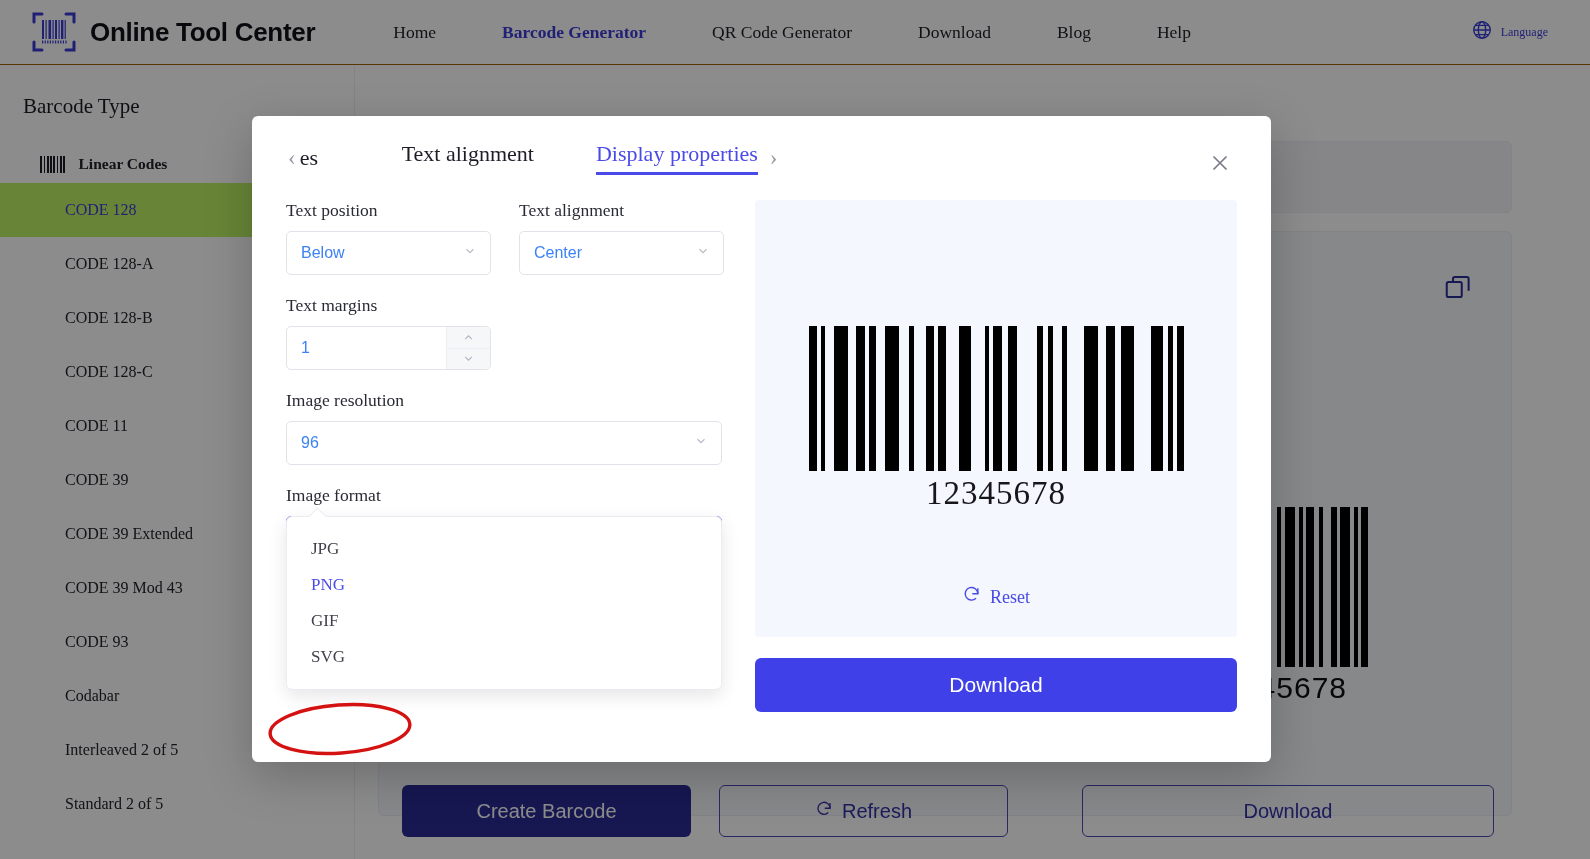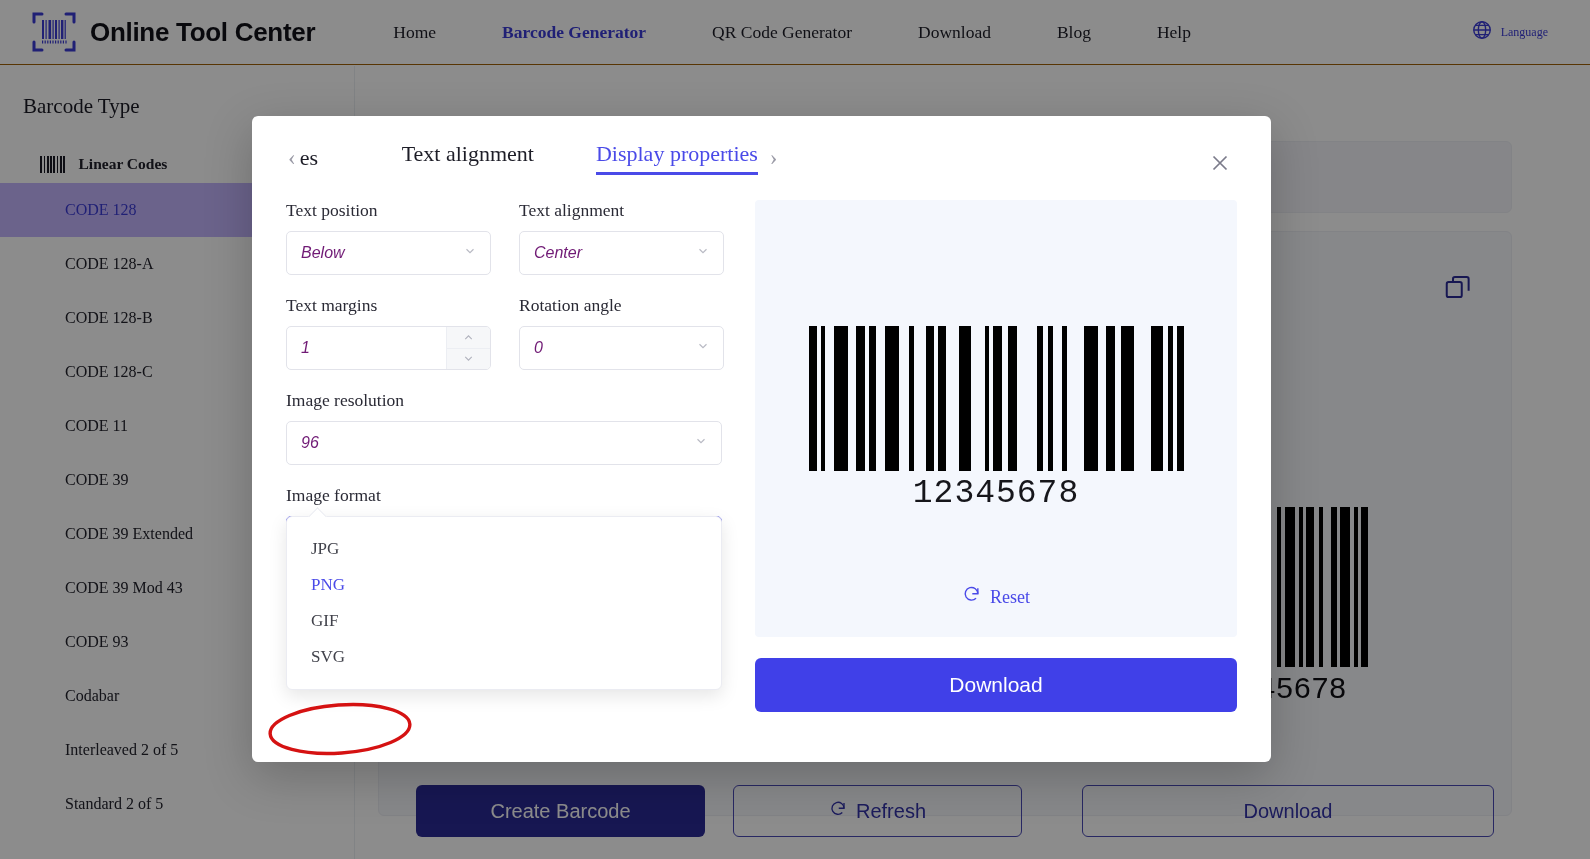--- a/index.html
+++ b/index.html
@@ -55,21 +55,21 @@
     display:flex; align-items:center; gap:14px;
     margin:36px 0 10px 40px; font-size:15.5px; font-weight:bold; color:#22222c;
   }
   .bc-glyph { display:flex; align-items:flex-end; height:17px; gap:1.5px; }
   .bc-glyph i { display:block; width:2px; background:#1b1b25; height:17px; }
   .bc-glyph i.thin { width:1.5px; }
   .type-item {
     height:54px; display:flex; align-items:center; padding-left:65px;
     font-size:16px; color:#23232d; cursor:pointer;
   }
-  .type-item.selected { background:#c4b5fd; color:#3b3bd6; }
+  .type-item.selected { background:#bef264; color:#3b3bd6; }
 
   
   .main { position:absolute; left:356px; top:66px; right:0; bottom:0; background:#fff; }
   .field-card {
     position:absolute; left:22px; top:75px; width:1134px; height:72px;
     background:#f4f5fa; border:1px solid #edeef4; border-radius:6px;
   }
   .preview-card {
     position:absolute; left:22px; top:165px; width:1134px; height:585px;
     background:#f6f7fc; border:1px solid #edeef4; border-radius:6px;
@@ -79,21 +79,21 @@
     position:absolute; left:700px; top:275px; width:430px; height:205px;
     display:flex; flex-direction:column; align-items:center;
   }
   .bars { display:flex; align-items:flex-end; height:160px; }
   .bars i { display:block; background:#000; height:160px; }
   .bg-barcode .bcnum {
     font-family:"Liberation Sans","DejaVu Sans",sans-serif;
     font-size:30px; color:#101014; margin-top:4px; letter-spacing:1px;
   }
   .bottom-actions {
-    position:absolute; left:60px; bottom:22px; display:flex; gap:28px; align-items:center;
+    position:absolute; left:46px; bottom:22px; display:flex; gap:28px; align-items:center;
   }
   .btn {
     display:flex; align-items:center; justify-content:center; gap:9px;
     border-radius:6px; font-size:20px; cursor:pointer;
     font-family:"Liberation Sans","DejaVu Sans",sans-serif;
   }
   .btn-primary { width:289px; height:52px; background:#2b2b96; color:#fff; border:none; }
   .btn-outline { width:289px; height:52px; background:transparent; color:#3333a8; border:1px solid #4a4ab5; }
   .btn-download-bg {
     position:absolute; right:96px; bottom:22px; width:412px; height:52px;
@@ -133,21 +133,21 @@
   .form-col { width:460px; position:relative; }
   .row2 { display:flex; gap:28px; }
   .field { margin-bottom:20px; }
   .field.half { width:205px; }
   .field.full { width:436px; }
   .flabel { font-size:17.5px; color:#2a2a35; margin-bottom:10px; }
   .ctrl {
     height:44px; border:1px solid #e2e3ea; border-radius:5px; background:#fff;
     display:flex; align-items:center; padding:0 14px; position:relative;
     font-family:"Liberation Sans","DejaVu Sans",sans-serif;
-    font-size:16px; color:#701a75; cursor:pointer;font-style:italic;
+    font-size:16px; color:#3b82f6; cursor:pointer;
   }
   .ctrl.focused { border:1px solid #4a4ae8; }
   .ctrl .chev { position:absolute; right:13px; color:#b9bac4; }
   .ctrl.spin { padding-right:0; }
   .spin-btns {
     position:absolute; right:0; top:0; bottom:0; width:44px;
     background:#f6f7f9; border-left:1px solid #eceef3;
     display:flex; flex-direction:column; border-radius:0 4px 4px 0;
   }
   .spin-btns span {
@@ -175,21 +175,21 @@
 
   .preview-col { margin-left:22px; width:482px; }
   .preview-box {
     width:482px; height:437px; background:#f4f7fd; border-radius:4px;
     position:relative; display:flex; flex-direction:column;
     align-items:center; justify-content:center;
   }
   .preview-box .bars { height:145px; }
   .preview-box .bars i { height:145px; }
   .preview-num {
-    font-family:Liberation Mono, monospace;
+    font-family:Liberation Serif, serif;
     font-size:33px; color:#16161b; margin-top:4px; letter-spacing:1px;
   }
   .reset-link {
     position:absolute; bottom:28px; left:0; right:0;
     display:flex; align-items:center; justify-content:center; gap:9px;
     color:#4a4ae8; font-size:18px; cursor:pointer;
   }
   .modal-download {
     margin-top:21px; width:482px; height:54px; background:#4040e8; color:#fff;
     border:none; border-radius:6px; font-size:21px;
@@ -405,31 +405,20 @@
                     </svg>
                 </span>
                 <span>
                   <svg width="13" height="13" viewBox="0 0 24 24" fill="none" stroke="#b0b2bd" stroke-width="2">
                       <path d="M6 9l6 6 6-6"></path>
                     </svg>
                 </span>
               </span>
             </div>
           </div>
-          <div class="field half">
-            <div class="flabel">Rotation angle</div>
-            <div class="ctrl">
-              <span>0</span>
-              <span class="chev">
-                <svg width="14" height="14" viewBox="0 0 24 24" fill="none" stroke="#b9bac4" stroke-width="2">
-                    <path d="M6 9l6 6 6-6"></path>
-                  </svg>
-              </span>
-            </div>
-          </div>
         </div>
 
         <div class="field full">
           <div class="flabel">Image resolution</div>
           <div class="ctrl">
             <span>96</span>
             <span class="chev">
               <svg width="14" height="14" viewBox="0 0 24 24" fill="none" stroke="#b9bac4" stroke-width="2">
                   <path d="M6 9l6 6 6-6"></path>
                 </svg>

